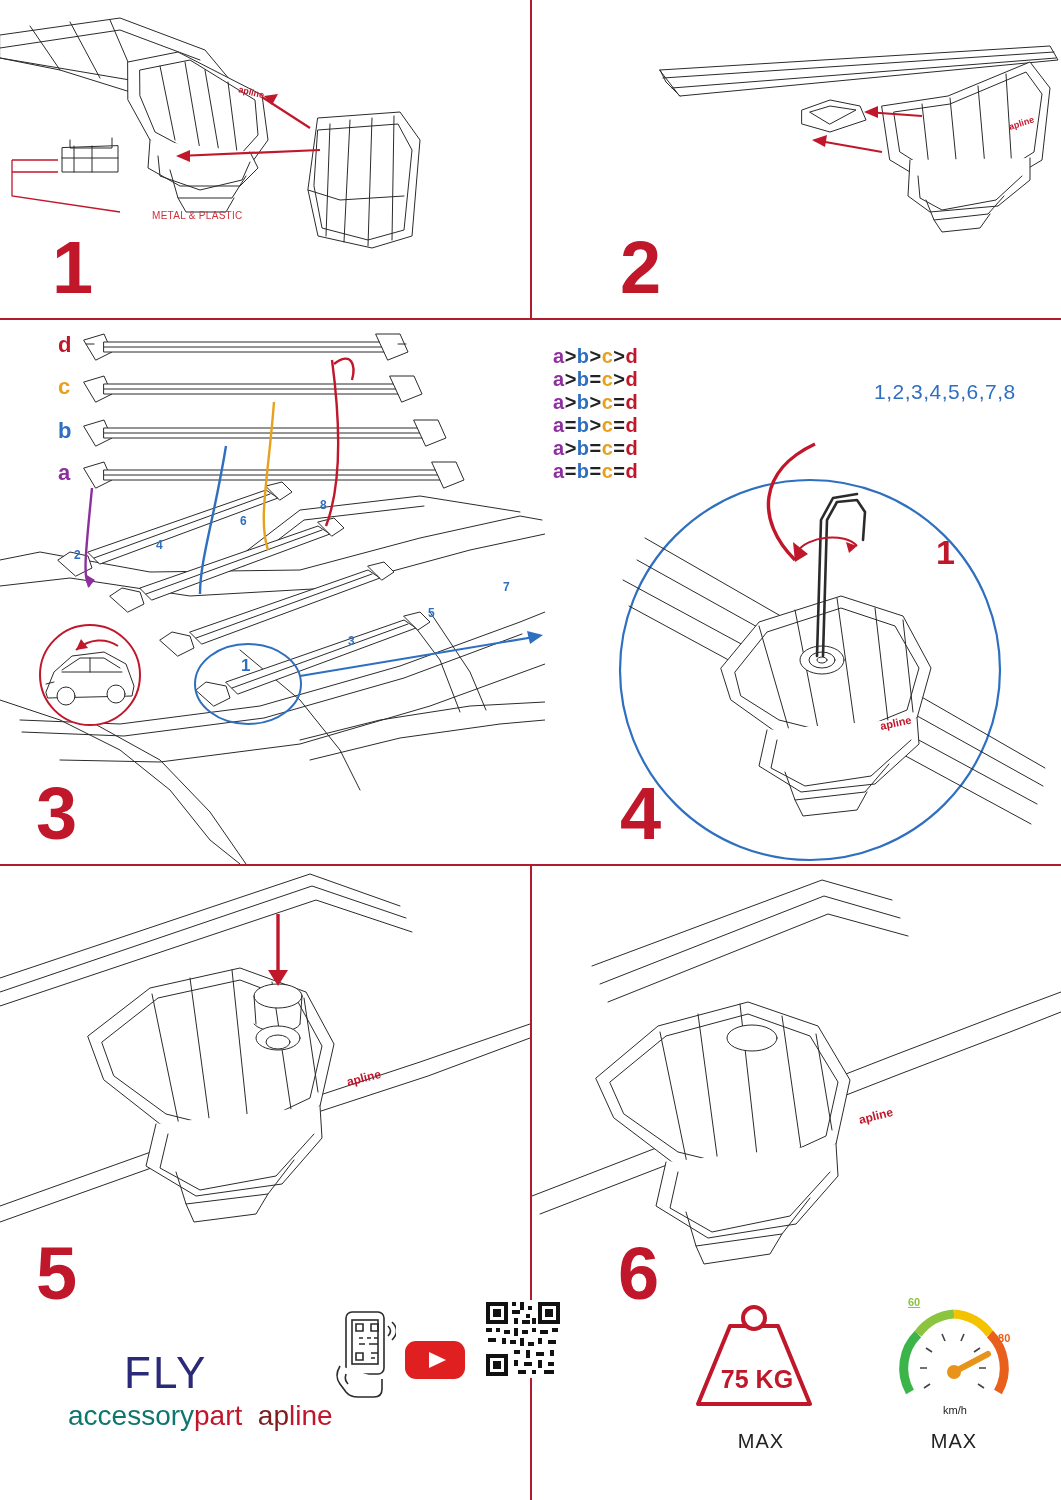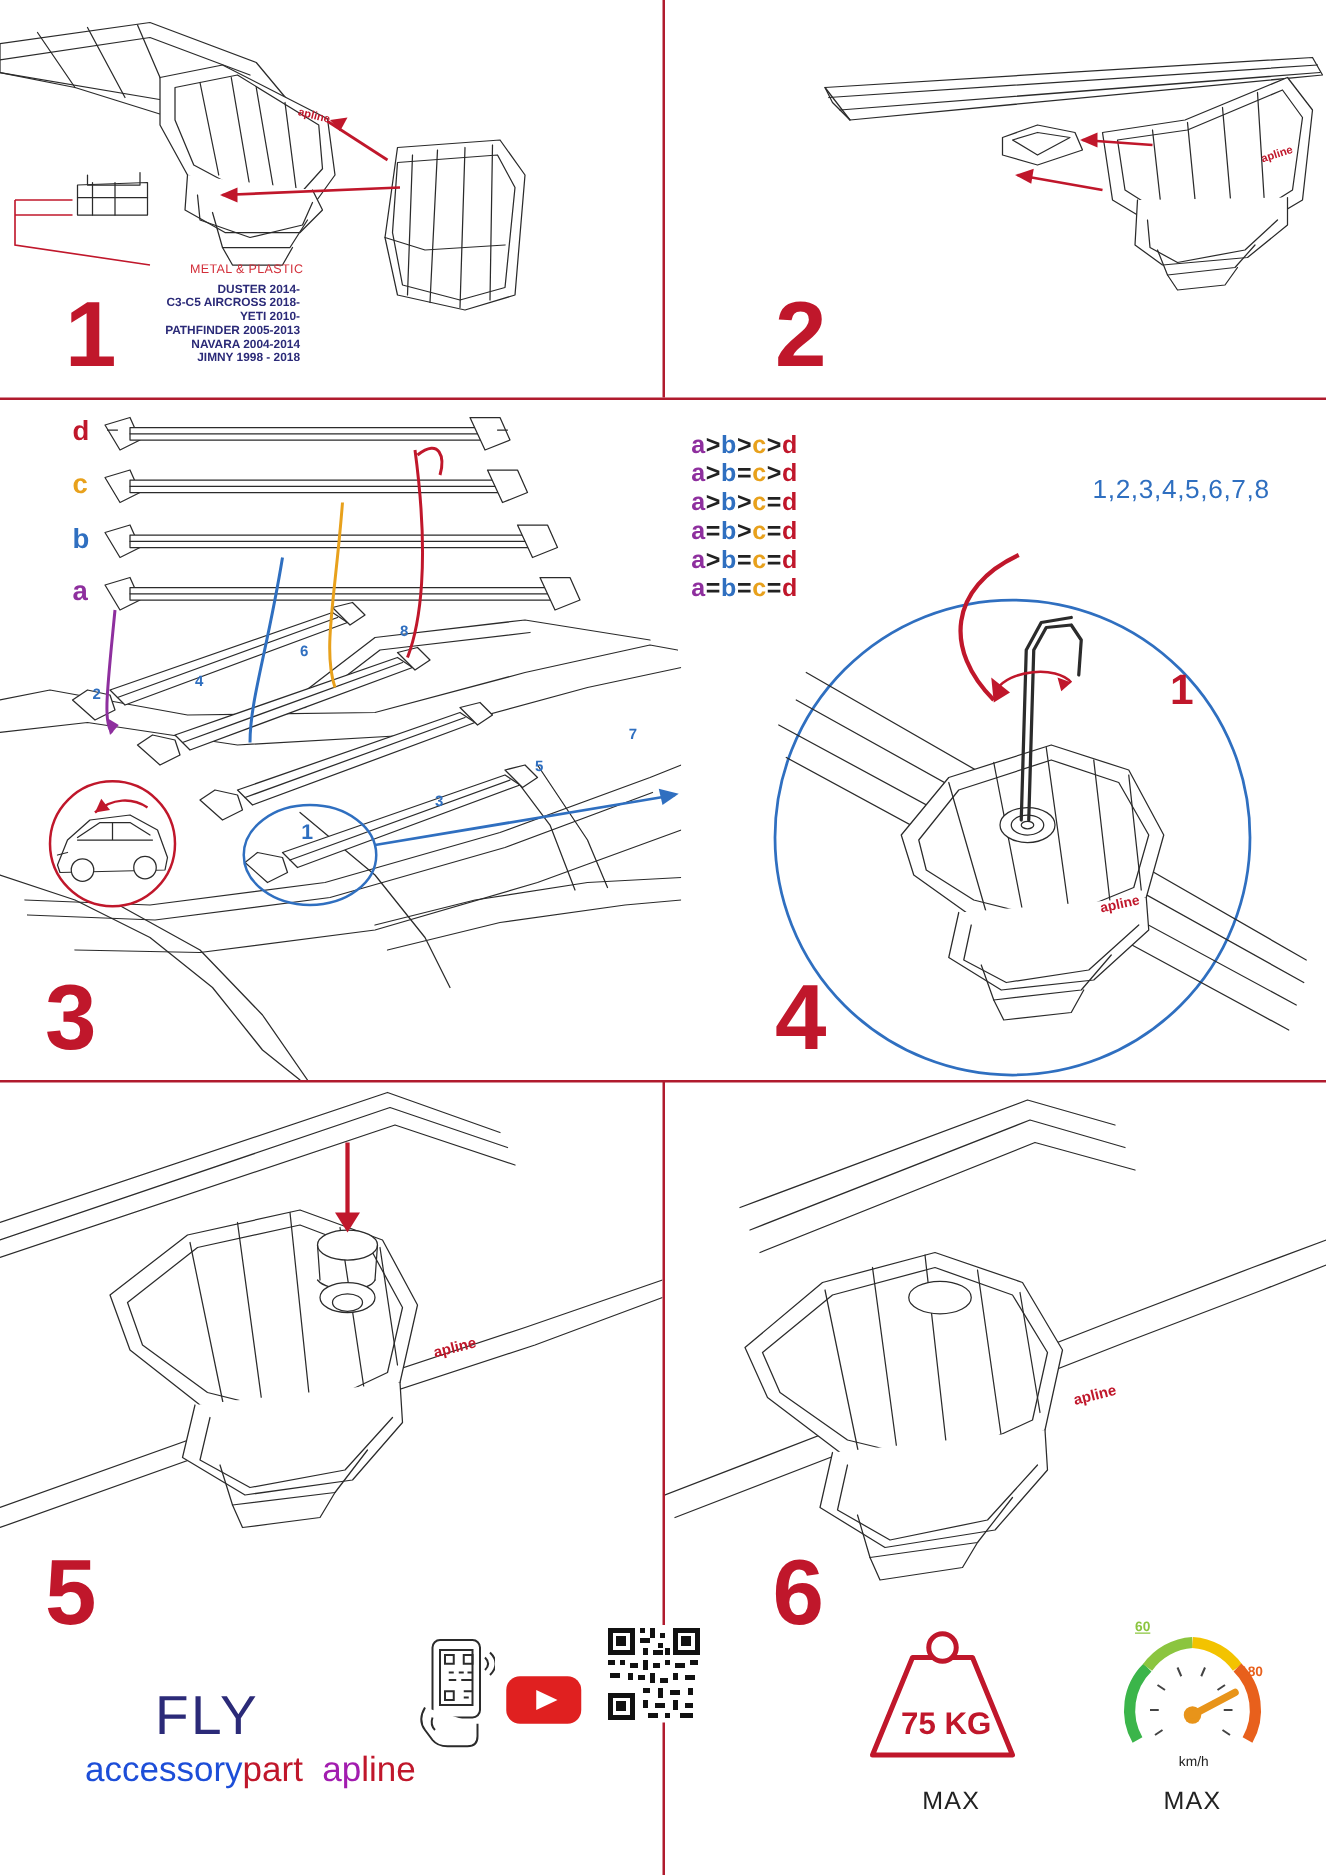--- a/index.html
+++ b/index.html
@@ -21,23 +21,23 @@
   .seq{position:absolute;font-size:20px;font-weight:700;line-height:23px;letter-spacing:.5px;}
   .seq span{font-weight:700;}
   .numlist{position:absolute;font-size:21px;color:#2f6fc0;font-weight:500;letter-spacing:.5px;}
   .smallnum{position:absolute;font-size:12px;font-weight:700;color:#2f6fc0;}
   .circ-label{position:absolute;font-size:17px;font-weight:700;color:#2f6fc0;}
   .red1{position:absolute;font-size:34px;font-weight:700;color:#c0172b;}
 
   
   .fly{position:absolute;font-size:44px;color:#2b2a78;font-weight:400;letter-spacing:2px;font-family:"Liberation Sans",sans-serif;}
   .brandline{position:absolute;font-size:28px;letter-spacing:0px;}
-  .brandline .ac{color:#1d4ed8;text-align:center;}
+  .brandline .ac{color:#0f766e;text-align:center;}
   .brandline .pt{color:#c0172b;}
-  .brandline .ap{color:#a21caf;}
+  .brandline .ap{color:#7f1d1d;}
   .brandline .line{color:#c0172b;}
 
   
   .maxlabel{position:absolute;font-size:20px;color:#222;letter-spacing:1px;}
   .kgtext{position:absolute;font-size:25px;font-weight:700;color:#c0172b;}
   .kmh{position:absolute;font-size:11px;color:#222;}
   .gnum{position:absolute;font-size:11px;font-weight:700;}
 
   svg{display:block;}
   .ln{fill:none;stroke:#2b2b2b;stroke-width:1;stroke-linejoin:round;stroke-linecap:round;}
@@ -90,28 +90,20 @@
         <path d="M12 160 L58 160" stroke-width="1.3"></path>
         <path d="M12 172 L58 172" stroke-width="1.3"></path>
       </g>
 
       <g>
           <text x="238" y="92" font-size="9" fill="#c0172b" font-family="Liberation Sans, sans-serif" font-weight="700" transform="rotate(14 238 92)">apline</text>
         </g>
     </svg>
   </div>
   <div class="metal" style="left:152px;top:210px;">METAL &amp; PLASTIC</div>
-  <div class="fitlist" style="left:20px;top:226px;width:220px;">
-    <div>DUSTER 2014-</div>
-    <div>C3-C5 AIRCROSS 2018-</div>
-    <div>YETI 2010-</div>
-    <div>PATHFINDER 2005-2013</div>
-    <div>NAVARA 2004-2014</div>
-    <div>JIMNY 1998 - 2018</div>
-  </div>
   <div class="stepnum" style="left:52px;top:238px;">1</div>
 
   <div style="position:absolute;left:530px;top:0;width:531px;height:318px;overflow:hidden;">
     <svg width="531" height="318" viewBox="0 0 531 318">
       <g class="ln">
 
         <path d="M130 70 L520 46 L528 60 L150 96 Z" fill="#fff"></path>
         <path d="M133 78 L524 52"></path>
         <path d="M142 88 L526 58"></path>
 

